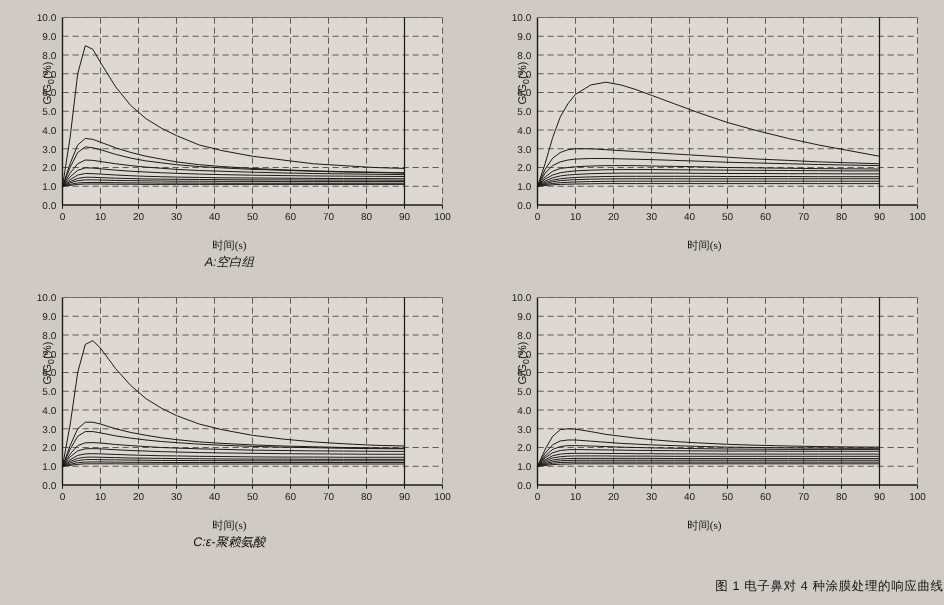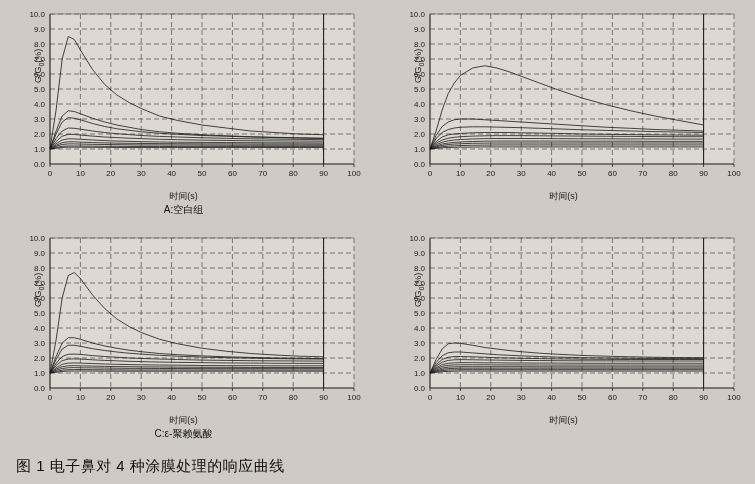--- a/index.html
+++ b/index.html
@@ -44,36 +44,38 @@
     white-space:nowrap;
   }
   .ylabel sub{font-size:7px;}
   .xlabel{
     position:absolute;
     left:0;right:0;
     top:186px;
     text-align:center;
     font-size:9px;
     color:#1a1a1a;
+    font-family:Liberation Serif, serif;
   }
   .panel-caption{
     position:absolute;
     left:0;right:0;
     top:199px;
     text-align:center;
     font-size:10px;
     color:#111;
+    font-style:italic;
   }
   svg{display:block;}
   .fig-caption{
     position:absolute;
     left:16px;right:0;
     bottom:8px;
-    text-align:left;
-    font-size:15px;
+    text-align:right;
+    font-size:10px;
     color:#111;
     letter-spacing:0.5px;
   }
   .ytick,.xtick{font-size:8px;fill:#1a1a1a;font-family:"Liberation Sans",sans-serif;}
 </style>
 </head>
 <body>
 
 <div class="figure">
 

